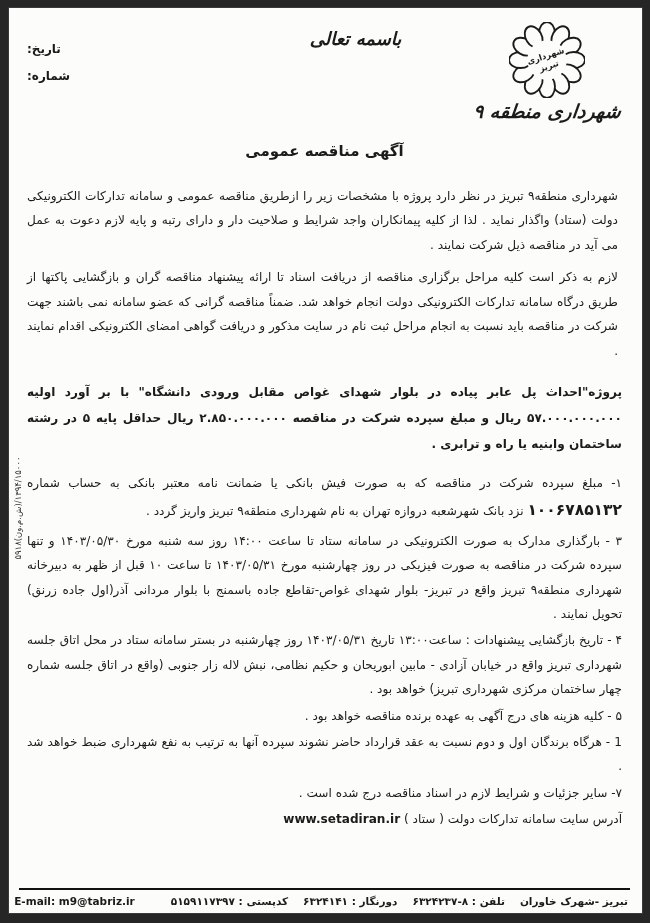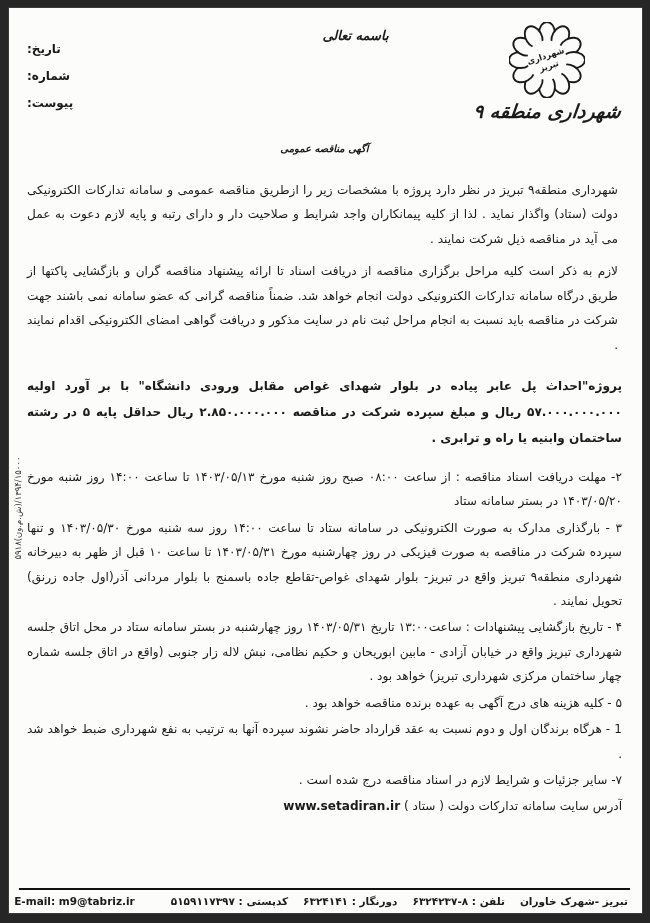--- a/index.html
+++ b/index.html
@@ -16,27 +16,27 @@
   }
   
   .letterhead{display:flex;align-items:flex-start;}
   .lh-right{width:150px;text-align:center;flex:0 0 auto;}
   .logo-svg{display:block;margin:4px auto 0 auto;}
   .org-callig{
     font-size:19px;font-weight:bold;font-style:italic;
     transform:skewX(-6deg);white-space:nowrap;margin-top:2px;
   }
   .lh-center{flex:1 1 auto;text-align:center;padding-top:10px;}
-  .bismillah{font-size:13px;font-weight:bold;font-style:italic;}
+  .bismillah{font-size:18px;font-weight:bold;font-style:italic;}
   .lh-left{width:212px;flex:0 0 auto;padding-top:24px;}
   .field-row{display:flex;align-items:flex-end;height:27px;flex-direction:column;}
   .field-label{font-weight:bold;font-size:12px;white-space:nowrap;}
   .dots{flex:1 1 auto;border-bottom:2px dotted #4a4a4a;margin:0 4px 3px 6px;height:1px;}
   
-  .doc-title{text-align:center;font-size:10px;font-weight:bold;margin:20px 0 24px 0;font-style:italic;}
+  .doc-title{text-align:center;font-size:15px;font-weight:bold;margin:20px 0 24px 0;}
   .para{font-size:12.1px;line-height:2.02;text-align:justify;margin:0 4px 8px 0;}
   .para.intro2{margin-bottom:16px;}
   .para.project{font-weight:bold;line-height:2.15;margin:10px 0 14px 0;}
   .para.item{margin:0 0 2px 0;}
   .account-number{font-weight:bold;font-size:15.5px;letter-spacing:0.5px;}
   .setad-line{margin-top:4px;}
   .latin{direction:ltr;unicode-bidi:embed;font-weight:bold;}
   
   .print-code{
     position:absolute;top:495px;left:-96px;width:210px;text-align:center;
@@ -90,37 +90,33 @@
 
     <div class="lh-left">
       <div class="field-row">
         <span class="field-label">تاریخ:</span>
         <span class="dots"></span>
       </div>
       <div class="field-row">
         <span class="field-label">شماره:</span>
         <span class="dots"></span>
       </div>
-      <div class="field-row">
-        <span class="field-label">پیوست:</span>
-        <span class="dots"></span>
-      </div>
     </div>
   </div>
 
   <div class="doc-title">آگهی مناقصه عمومی</div>
 
   <p class="para">شهرداری منطقه۹ تبریز در نظر دارد پروژه با مشخصات زیر را ازطریق مناقصه عمومی و سامانه تدارکات الکترونیکی دولت (ستاد) واگذار نماید . لذا از کلیه پیمانکاران واجد شرایط و صلاحیت دار و دارای رتبه و پایه لازم دعوت به عمل می آید در مناقصه ذیل شرکت نمایند .</p>
 
   <p class="para intro2">لازم به ذکر است کلیه مراحل برگزاری مناقصه از دریافت اسناد تا ارائه پیشنهاد مناقصه گران و بازگشایی پاکتها از طریق درگاه سامانه تدارکات الکترونیکی دولت انجام خواهد شد. ضمناً مناقصه گرانی که عضو سامانه نمی باشند جهت شرکت در مناقصه باید نسبت به انجام مراحل ثبت نام در سایت مذکور و دریافت گواهی امضای الکترونیکی اقدام نمایند .</p>
 
   <p class="para project">پروژه"احداث پل عابر پیاده در بلوار شهدای غواص مقابل ورودی دانشگاه" با بر آورد اولیه ۵۷.۰۰۰.۰۰۰.۰۰۰ ریال و مبلغ سپرده شرکت در مناقصه ۲.۸۵۰.۰۰۰.۰۰۰ ریال حداقل پایه ۵ در رشته ساختمان وابنیه یا راه و ترابری .</p>
 
+  <p class="para item"><span>۱- مبلغ سپرده شرکت در مناقصه که به صورت فیش بانکی یا ضمانت نامه معتبر بانکی به حساب شماره </span><span class="account-number">۱۰۰۶۷۸۵۱۳۲</span><span> نزد بانک شهرشعبه دروازه تهران به نام شهرداری منطقه۹ تبریز واریز گردد .</span></p>
 
-  <p class="para item">۲- مهلت دریافت اسناد مناقصه : از ساعت ۰۸:۰۰ صبح روز شنبه مورخ ۱۴۰۳/۰۵/۱۳ تا ساعت ۱۴:۰۰ روز شنبه مورخ ۱۴۰۳/۰۵/۲۰ در بستر سامانه ستاد</p>
   <p class="para item">۳ - بارگذاری مدارک به صورت الکترونیکی در سامانه ستاد تا ساعت ۱۴:۰۰ روز سه شنبه مورخ ۱۴۰۳/۰۵/۳۰ و تنها سپرده شرکت در مناقصه به صورت فیزیکی در روز چهارشنبه مورخ ۱۴۰۳/۰۵/۳۱ تا ساعت ۱۰ قبل از ظهر به دبیرخانه شهرداری منطقه۹ تبریز واقع در تبریز- بلوار شهدای غواص-تقاطع جاده باسمنج با بلوار مردانی آذر(اول جاده زرنق) تحویل نمایند .</p>
   <p class="para item">۴ - تاریخ بازگشایی پیشنهادات : ساعت۱۳:۰۰ تاریخ ۱۴۰۳/۰۵/۳۱ روز چهارشنبه در بستر سامانه ستاد در محل اتاق جلسه شهرداری تبریز واقع در خیابان آزادی - مابین ابوریحان و حکیم نظامی، نبش لاله زار جنوبی (واقع در اتاق جلسه شماره چهار ساختمان مرکزی شهرداری تبریز) خواهد بود .</p>
   <p class="para item">۵ - کلیه هزینه های درج آگهی به عهده برنده مناقصه خواهد بود .</p>
   <p class="para item">1 - هرگاه برندگان اول و دوم نسبت به عقد قرارداد حاضر نشوند سپرده آنها به ترتیب به نفع شهرداری ضبط خواهد شد .</p>
   <p class="para item">۷- سایر جزئیات و شرایط لازم در اسناد مناقصه درج شده است .</p>
 
   <p class="para item setad-line"><span>آدرس سایت سامانه تدارکات دولت ( ستاد )</span>&nbsp;<span class="latin">www.setadiran.ir</span></p>
 
   <div class="print-code">۱۳۹۴/۱۵۰۰۰/(ش.م.ون)۵۹۱۸</div>
 

